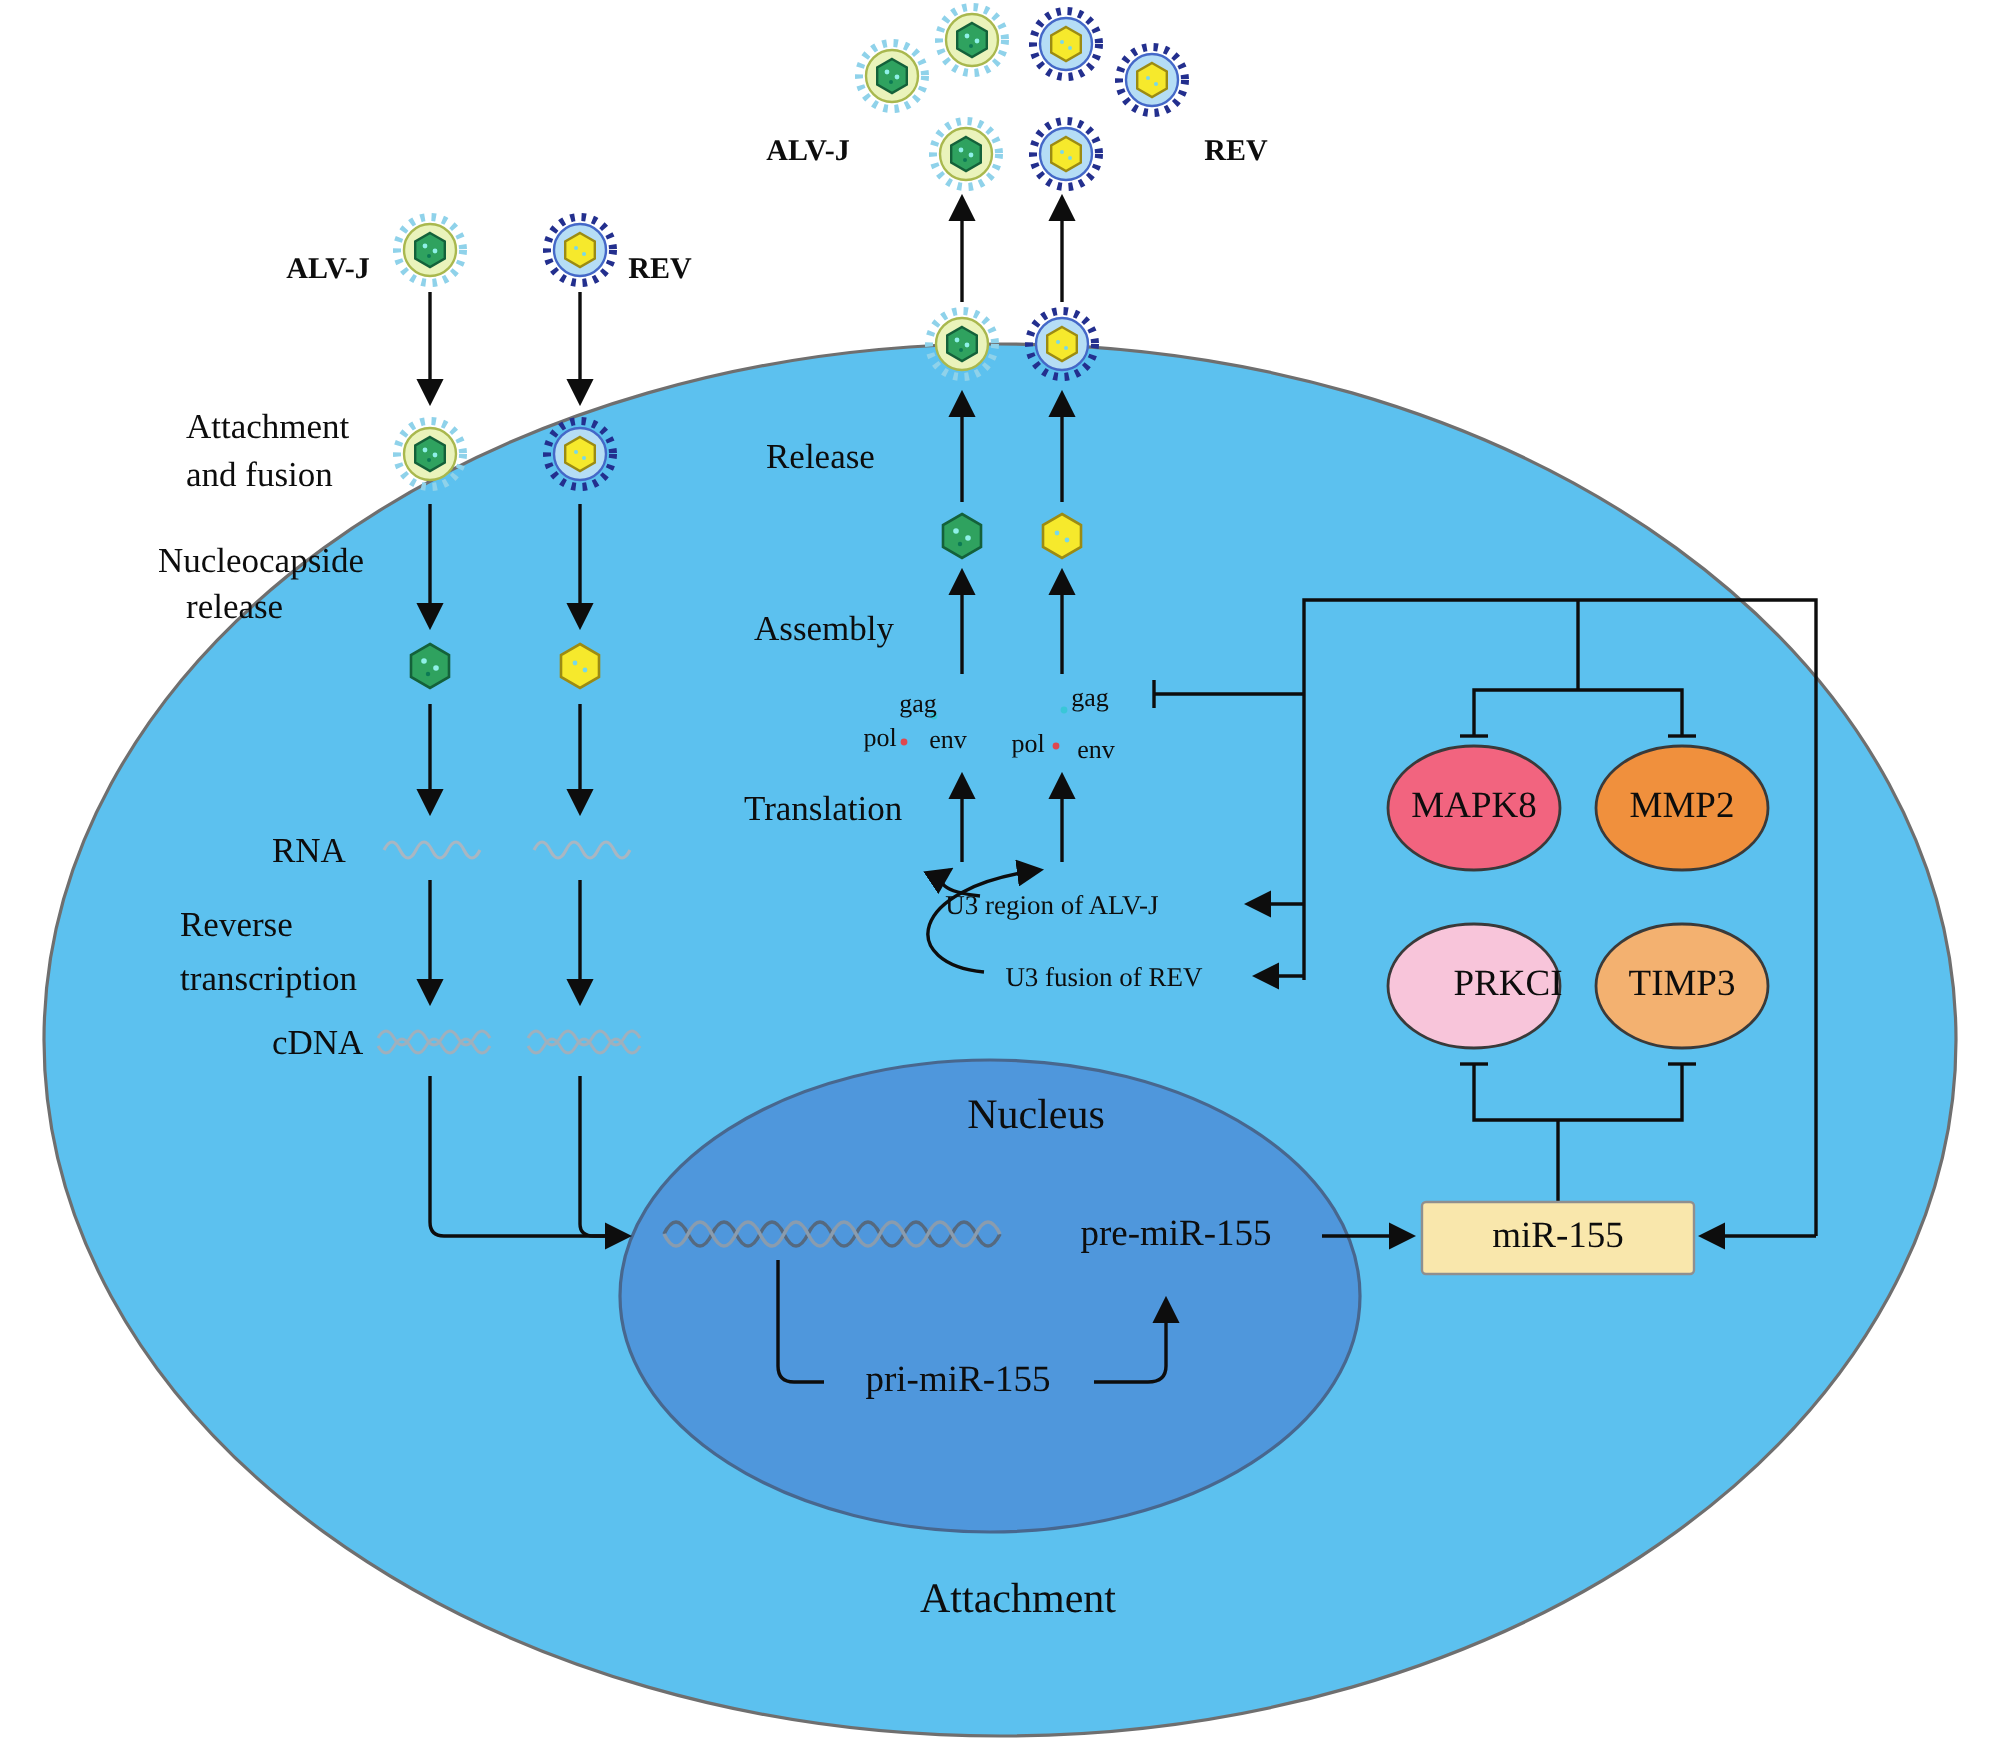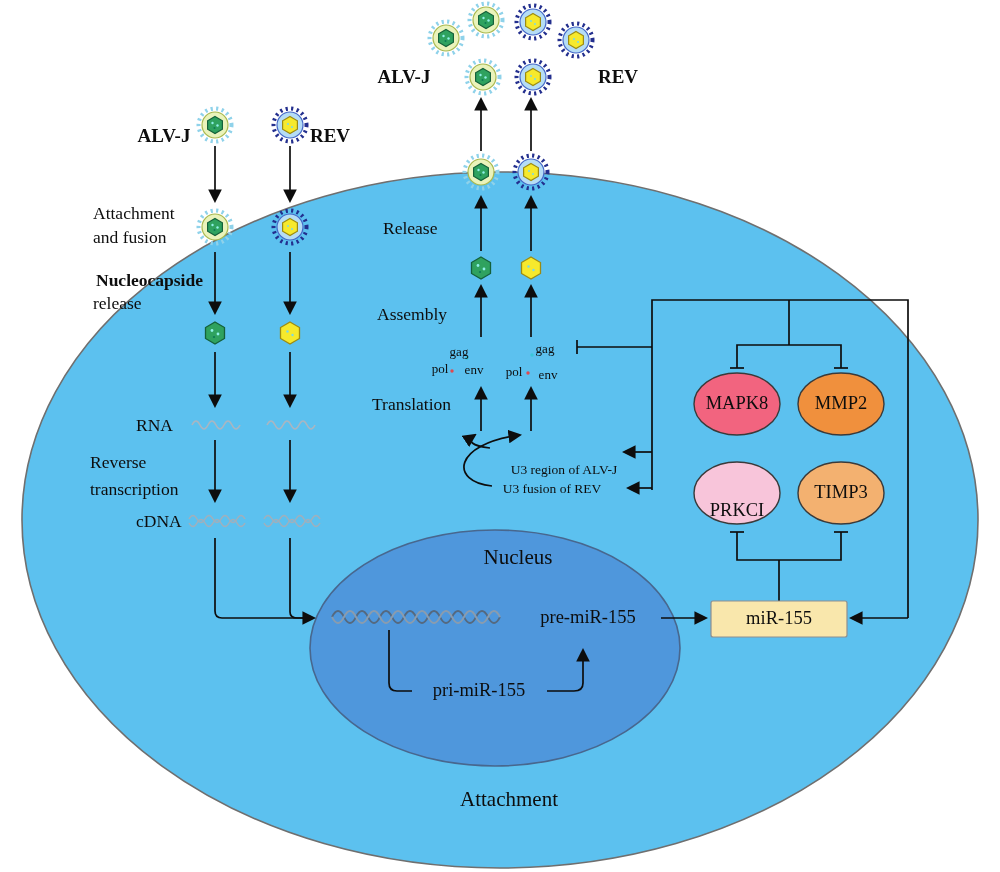--- a/index.html
+++ b/index.html
@@ -7,21 +7,21 @@
          font-family:"Liberation Serif", serif;}
   .stage > svg{position:absolute;left:0;top:0;}
   .lbl{position:absolute;color:#0d0d0d;white-space:nowrap;line-height:1.05;}
   .c{transform:translate(-50%,-50%);}
   .l{transform:translateY(-50%);}
   .s13{font-size:13px;}
   .s14{font-size:13.5px;}
   .s17{font-size:17.5px;}
   .s18{font-size:18.5px;}
   .s21{font-size:21px;}
-  .b{font-weight:bold;font-size:19px;}
+  .b{font-weight:bold;font-size:15px;}
 </style>
 </head>
 <body>
 
 <div class="stage">
 
 <svg width="1000" height="872" viewBox="0 0 1000 872">
   <defs>
     <marker id="arr" viewBox="0 0 10 10" refX="8.5" refY="5" markerWidth="8" markerHeight="8" orient="auto-start-reverse">
       <path d="M0,0 L10,5 L0,10 z" fill="#0d0d0d"></path>
@@ -167,46 +167,46 @@
   <rect x="711" y="601" width="136" height="36" rx="2" stroke-width="1.2" stroke="#8f8f8f" fill="#f9e7ac"></rect>
 </svg>
 
 <div class="lbl b c" style="left:164px;top:136px;">ALV-J</div>
 <div class="lbl b c" style="left:330px;top:136px;">REV</div>
 <div class="lbl b c" style="left:404px;top:77px;">ALV-J</div>
 <div class="lbl b c" style="left:618px;top:77px;">REV</div>
 
 <div class="lbl s17 l" style="left:93px;top:213px;">Attachment</div>
 <div class="lbl s17 l" style="left:93px;top:237px;">and fusion</div>
-<div class="lbl s17 l" style="left:96px;top:280px;font-weight:bold;">Nucleocapside</div>
+<div class="lbl s17 l" style="left:79px;top:280px;">Nucleocapside</div>
 <div class="lbl s17 l" style="left:93px;top:303px;">release</div>
 <div class="lbl s17 l" style="left:136px;top:425px;">RNA</div>
 <div class="lbl s17 l" style="left:90px;top:462px;">Reverse</div>
 <div class="lbl s17 l" style="left:90px;top:489px;text-align:right;">transcription</div>
 <div class="lbl s17 l" style="left:136px;top:521px;">cDNA</div>
 
 <div class="lbl s17 l" style="left:383px;top:228px;">Release</div>
 <div class="lbl s17 l" style="left:377px;top:314px;">Assembly</div>
 <div class="lbl s17 l" style="left:372px;top:404px;">Translation</div>
 
 <div class="lbl s13 c" style="left:459px;top:352px;">gag</div>
 <div class="lbl s13 c" style="left:440px;top:369px;">pol</div>
 <div class="lbl s13 c" style="left:474px;top:370px;">env</div>
 <div class="lbl s13 c" style="left:545px;top:349px;">gag</div>
 <div class="lbl s13 c" style="left:514px;top:372px;">pol</div>
 <div class="lbl s13 c" style="left:548px;top:375px;">env</div>
 
-<div class="lbl s14 c" style="left:564px;top:453px;margin-top:17px;">U3 region of ALV-J</div>
+<div class="lbl s14 c" style="left:526px;top:453px;">U3 region of ALV-J</div>
 <div class="lbl s14 c" style="left:552px;top:489px;">U3 fusion of REV</div>
 
 <div class="lbl s21 c" style="left:518px;top:557px;">Nucleus</div>
 <div class="lbl s21 c" style="left:509px;top:799px;">Attachment</div>
 
 <div class="lbl s18 c" style="left:588px;top:618px;">pre-miR-155</div>
 <div class="lbl s18 c" style="left:479px;top:691px;">pri-miR-155</div>
 <div class="lbl s18 c" style="left:779px;top:619px;">miR-155</div>
 
 <div class="lbl s18 c" style="left:737px;top:404px;">MAPK8</div>
 <div class="lbl s18 c" style="left:841px;top:404px;">MMP2</div>
-<div class="lbl s18 c" style="left:737px;top:493px;margin-top:18px;">PRKCI</div>
+<div class="lbl s18 c" style="left:754px;top:493px;">PRKCI</div>
 <div class="lbl s18 c" style="left:841px;top:493px;">TIMP3</div>
 
 </div>
 
 </body></html>

